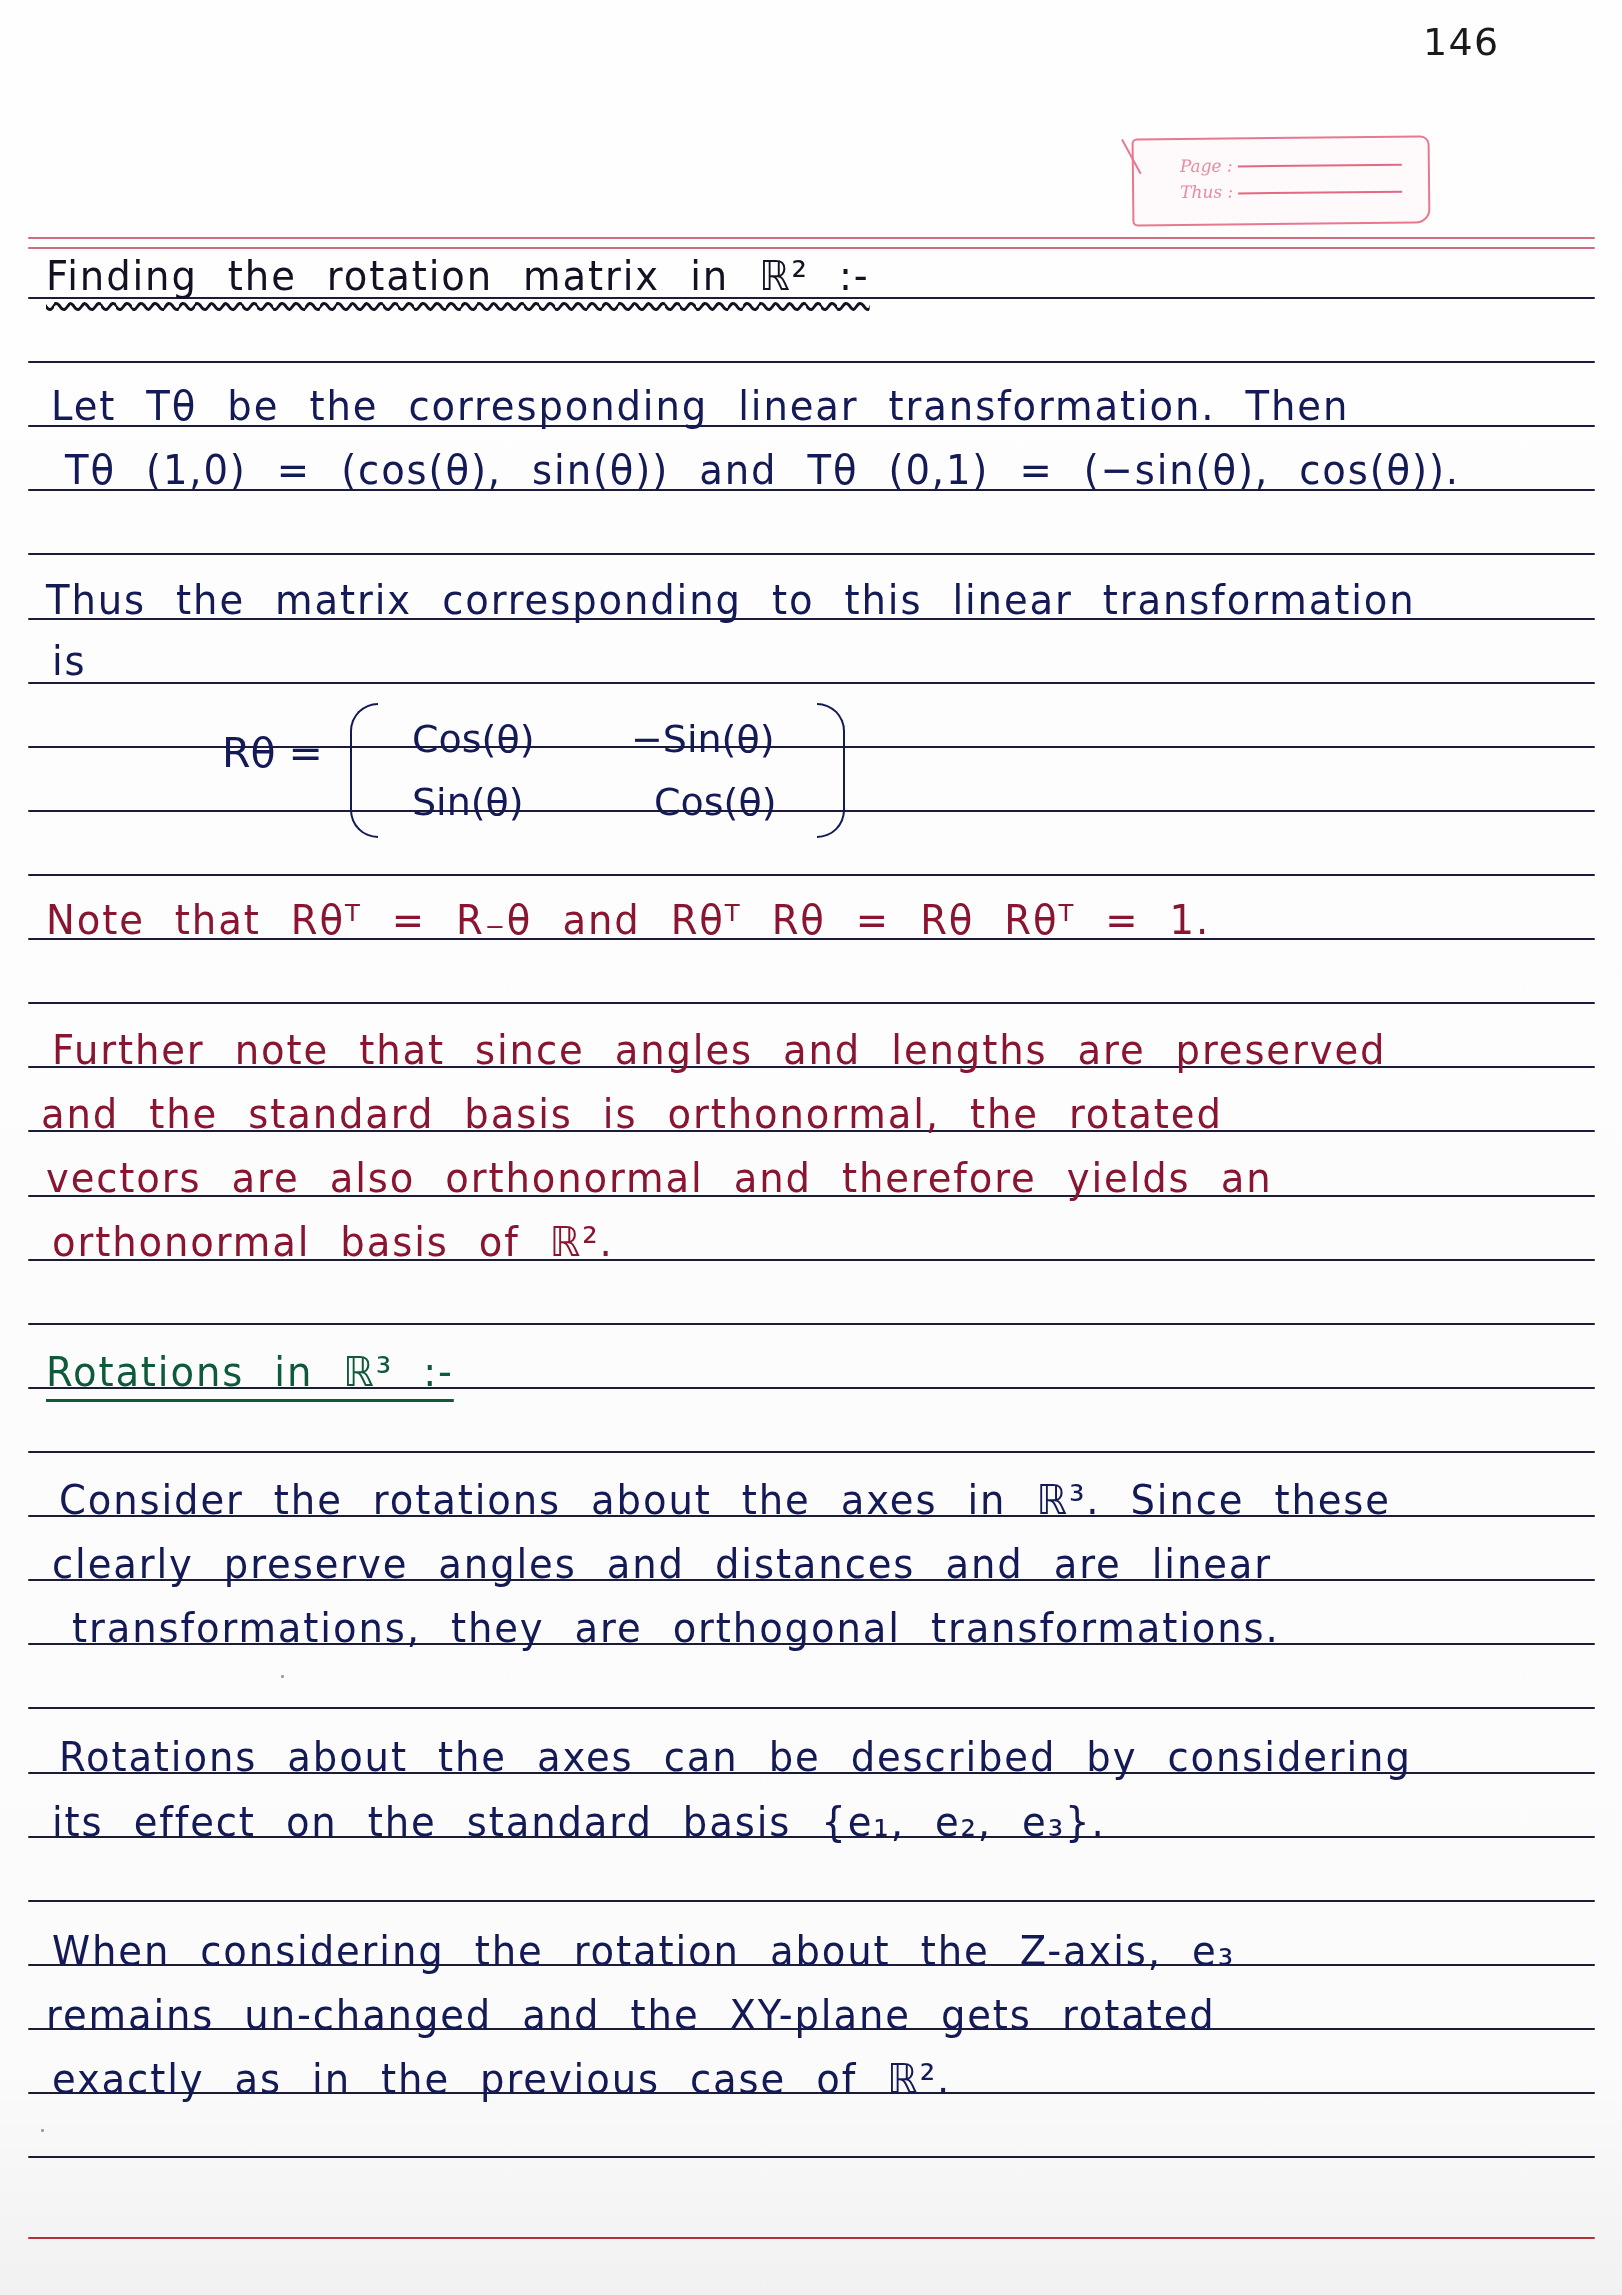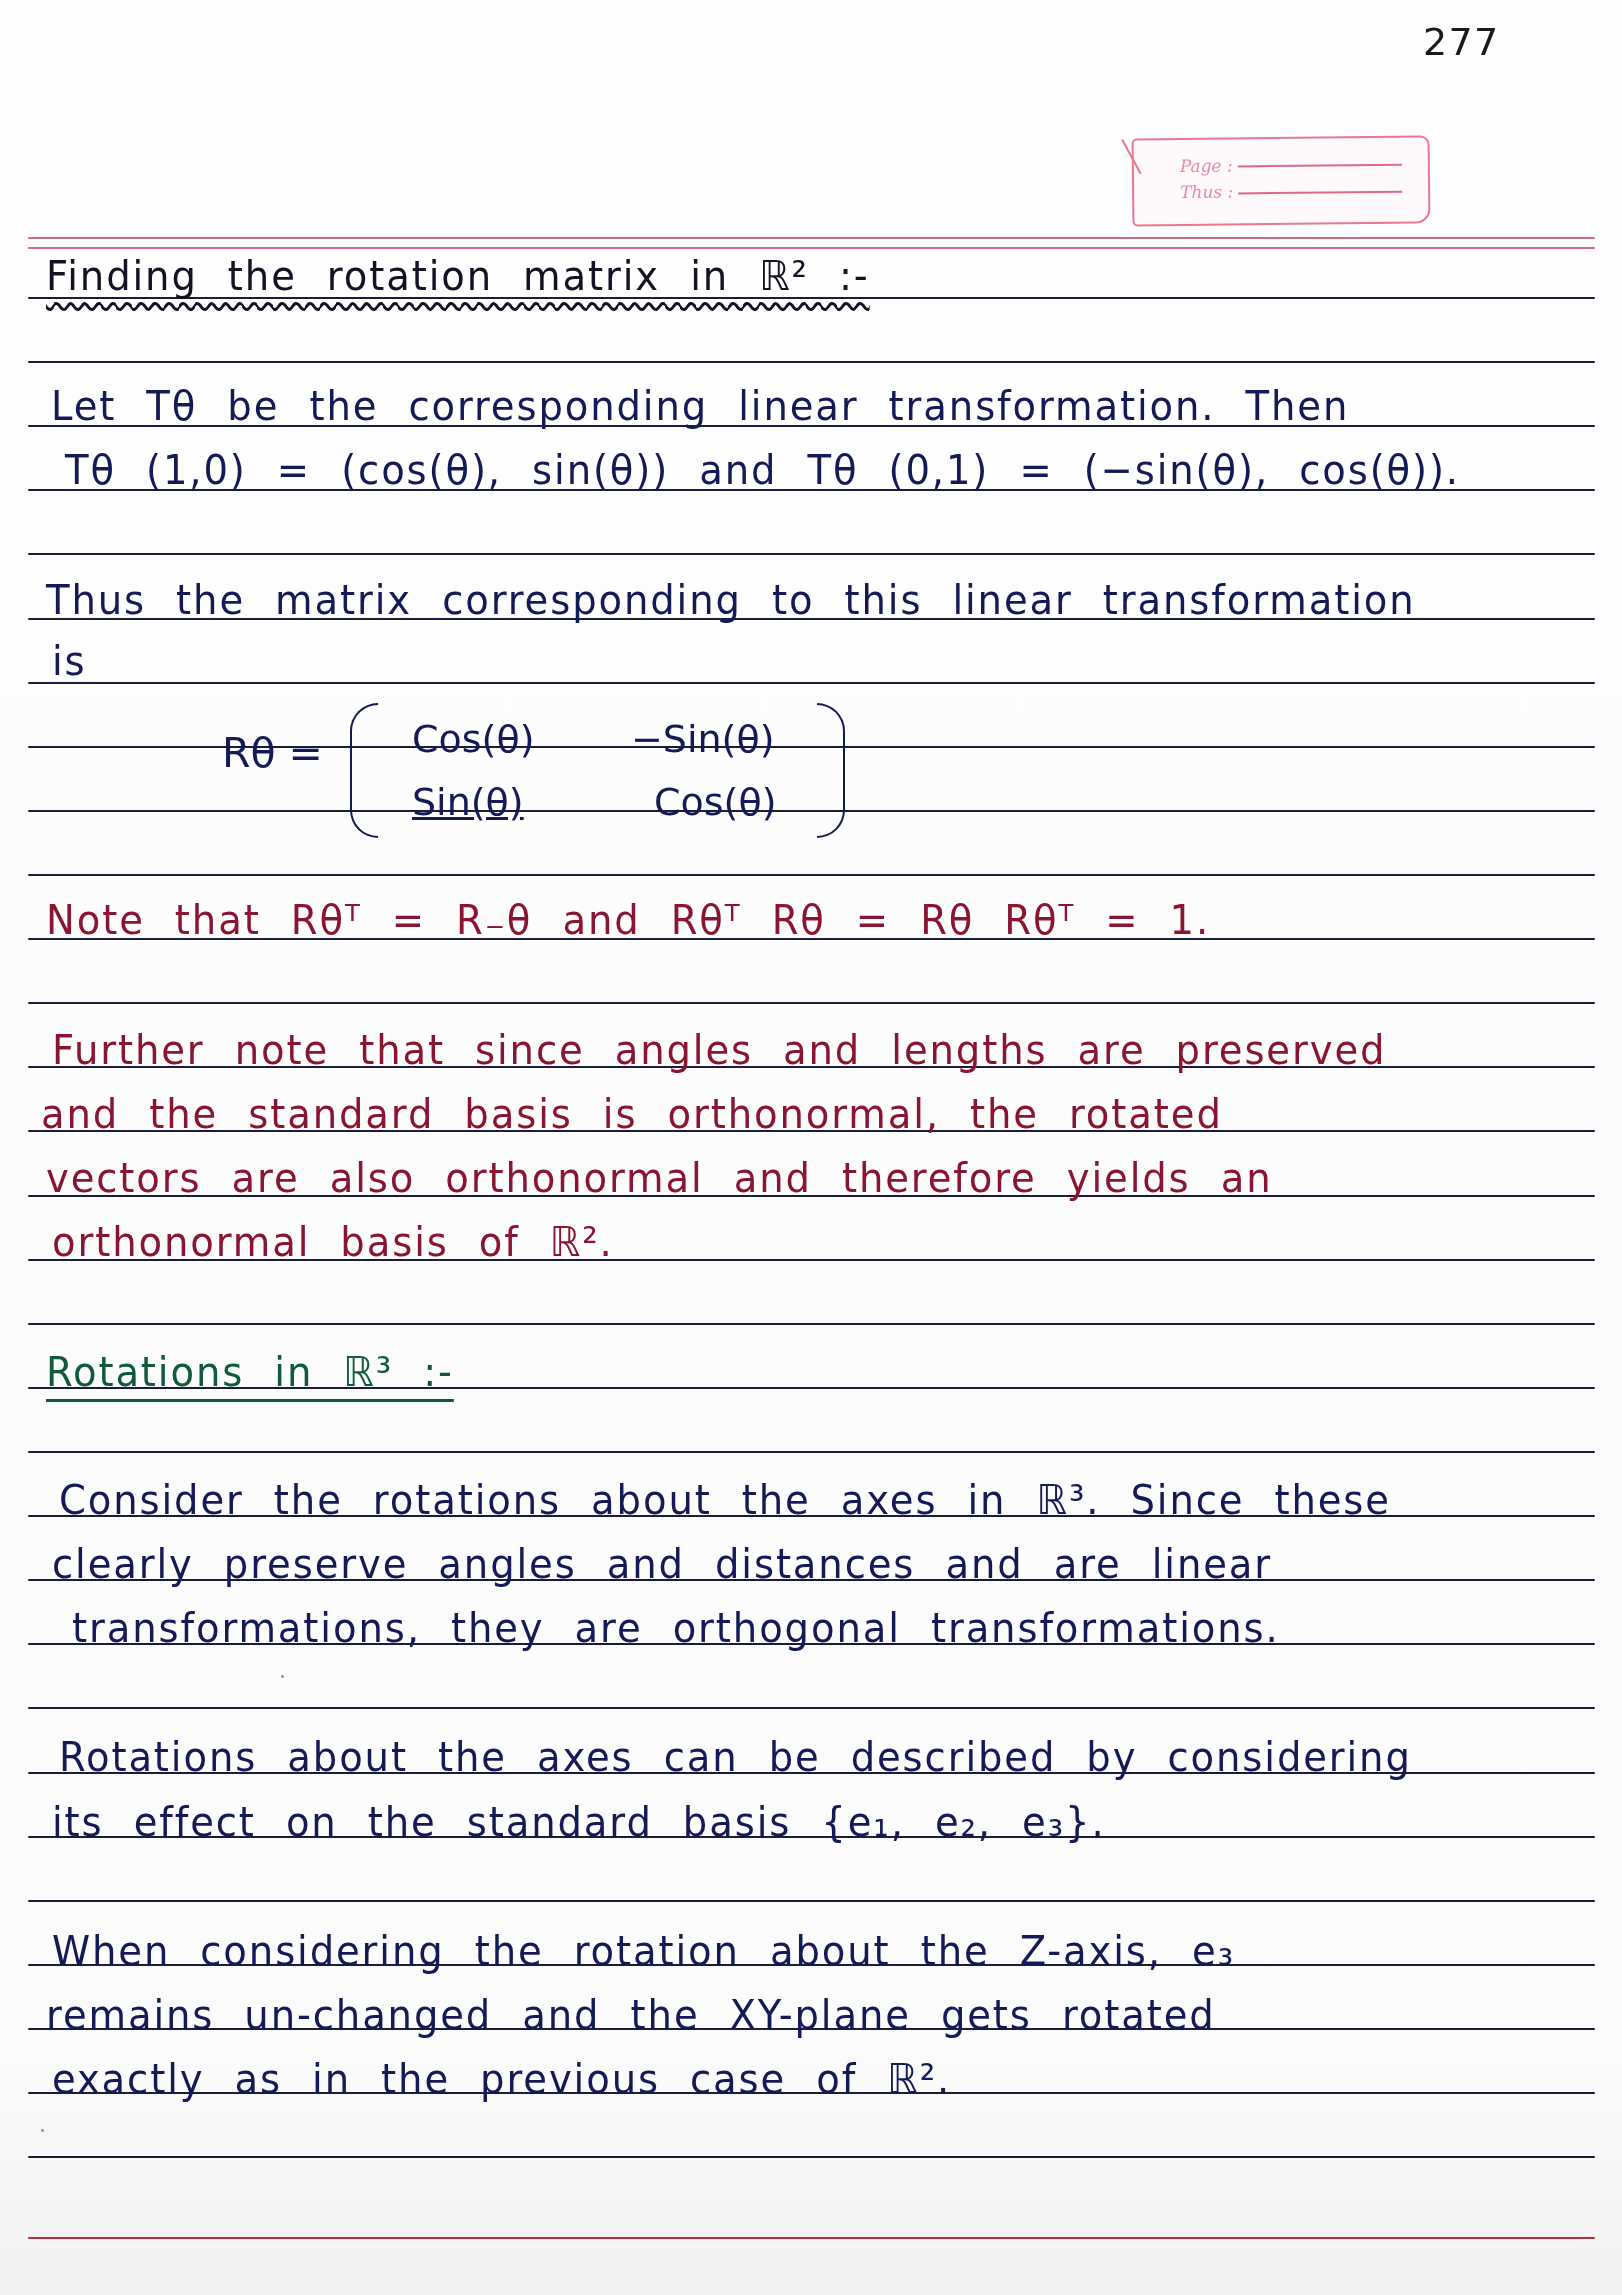--- a/index.html
+++ b/index.html
@@ -43,21 +43,21 @@
   .matrix .bracket.l { left:128px; border-right:none; border-radius:39px 0 0 39px; }
   .matrix .bracket.r { left:595px; border-left:none; border-radius:0 39px 39px 0; }
   .matrix .cell { position:absolute; font-size:38px; color:#141a55; white-space:nowrap; }
   .speck { position:absolute; width:2.6px; height:2.6px; background:#999; border-radius:50%; }
 </style>
 </head>
 <body>
 
 <div class="page">
 
-  <div class="page-number">277</div>
+  <div class="page-number">146</div>
 
   <div class="stamp">
     <div class="pin"></div>
     <div class="row date"><span>Page :</span><span class="blank"></span></div>
     <div class="row pg"><span>Thus :</span><span class="blank"></span></div>
   </div>
 
   <div class="rule red-top" style="top:237px;"></div>
   <div class="rule red-top" style="top:247px;"></div>
 
@@ -102,21 +102,21 @@
   <div class="line ink-navy" style="top:450px;left:65px;">Tθ (1,0) = (cos(θ), sin(θ)) and Tθ (0,1) = (−sin(θ), cos(θ)).</div>
 
   <div class="line ink-navy" style="top:580px;left:46px;">Thus the matrix corresponding to this linear transformation</div>
   <div class="line ink-navy" style="top:641px;left:52px;">is</div>
 
   <div class="matrix">
     <div class="lhs">Rθ =</div>
     <div class="bracket l"></div>
     <div class="cell" style="left:190px;top:14.4px;">Cos(θ)</div>
     <div class="cell" style="left:409px;top:14.4px;">−Sin(θ)</div>
-    <div class="cell" style="left:190px;top:77px;text-decoration:underline;">Sin(θ)</div>
+    <div class="cell" style="left:190px;top:77px;">Sin(θ)</div>
     <div class="cell" style="left:432px;top:77px;">Cos(θ)</div>
     <div class="bracket r"></div>
   </div>
 
   <div class="line ink-red" style="top:900px;left:46px;">Note that Rθᵀ = R₋θ and Rθᵀ Rθ = Rθ Rθᵀ = 1.</div>
 
   <div class="line ink-red" style="top:1030px;left:52px;">Further note that since angles and lengths are preserved</div>
   <div class="line ink-red" style="top:1094px;left:41px;">and the standard basis is orthonormal, the rotated</div>
   <div class="line ink-red" style="top:1158px;left:46px;">vectors are also orthonormal and therefore yields an</div>
   <div class="line ink-red" style="top:1222px;left:52px;">orthonormal basis of ℝ².</div>

